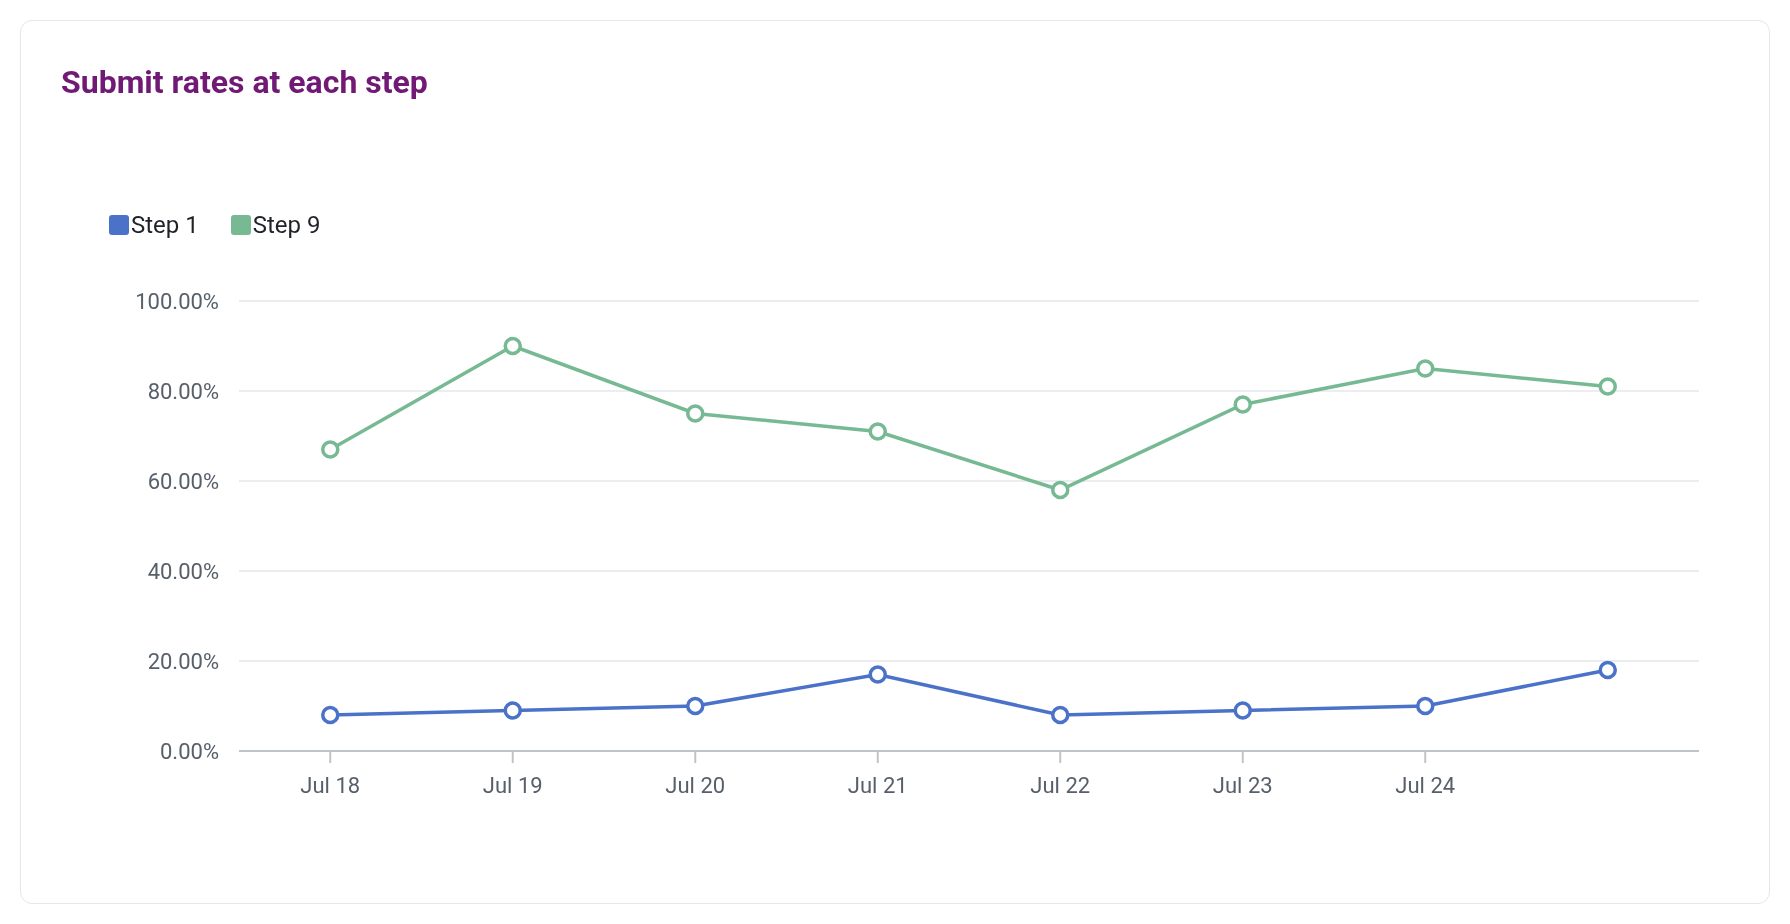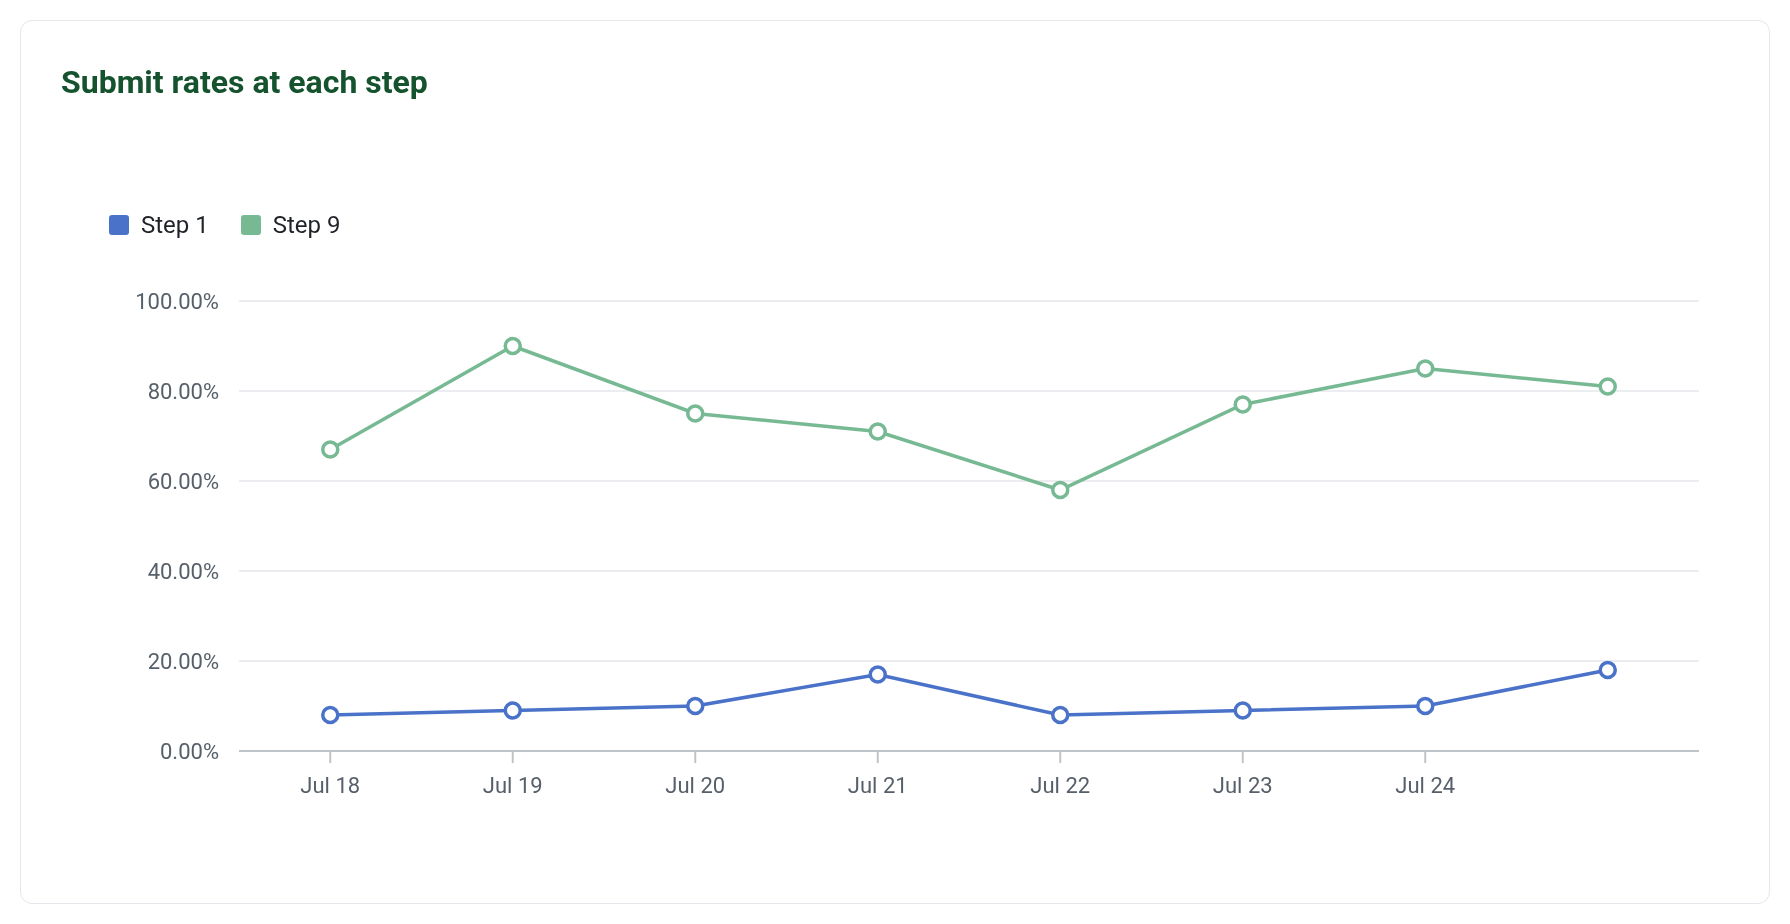--- a/index.html
+++ b/index.html
@@ -25,36 +25,36 @@
     border-radius: 12px;
     box-shadow: 0 0 0 rgba(0,0,0,0);
     box-sizing: border-box;
   }
   .title {
     position: absolute;
     left: 40px;
     top: 42px;
     font-size: 32px;
     font-weight: 700;
-    color: #14532d;
+    color: #701a75;
   }
   .legend {
     position: absolute;
     left: 88px;
     top: 190px;
     display: flex;
     gap: 32px;
     align-items: center;
     font-size: 24px;
     color: #1f2328;
   }
   .legend-item {
     display: flex;
     align-items: center;
-    gap: 12px;
+    gap: 2px;
   }
   .legend-swatch {
     width: 20px;
     height: 20px;
     border-radius: 3px;
   }
   .plot {
     position: absolute;
     left: 88px;
     top: 260px;

